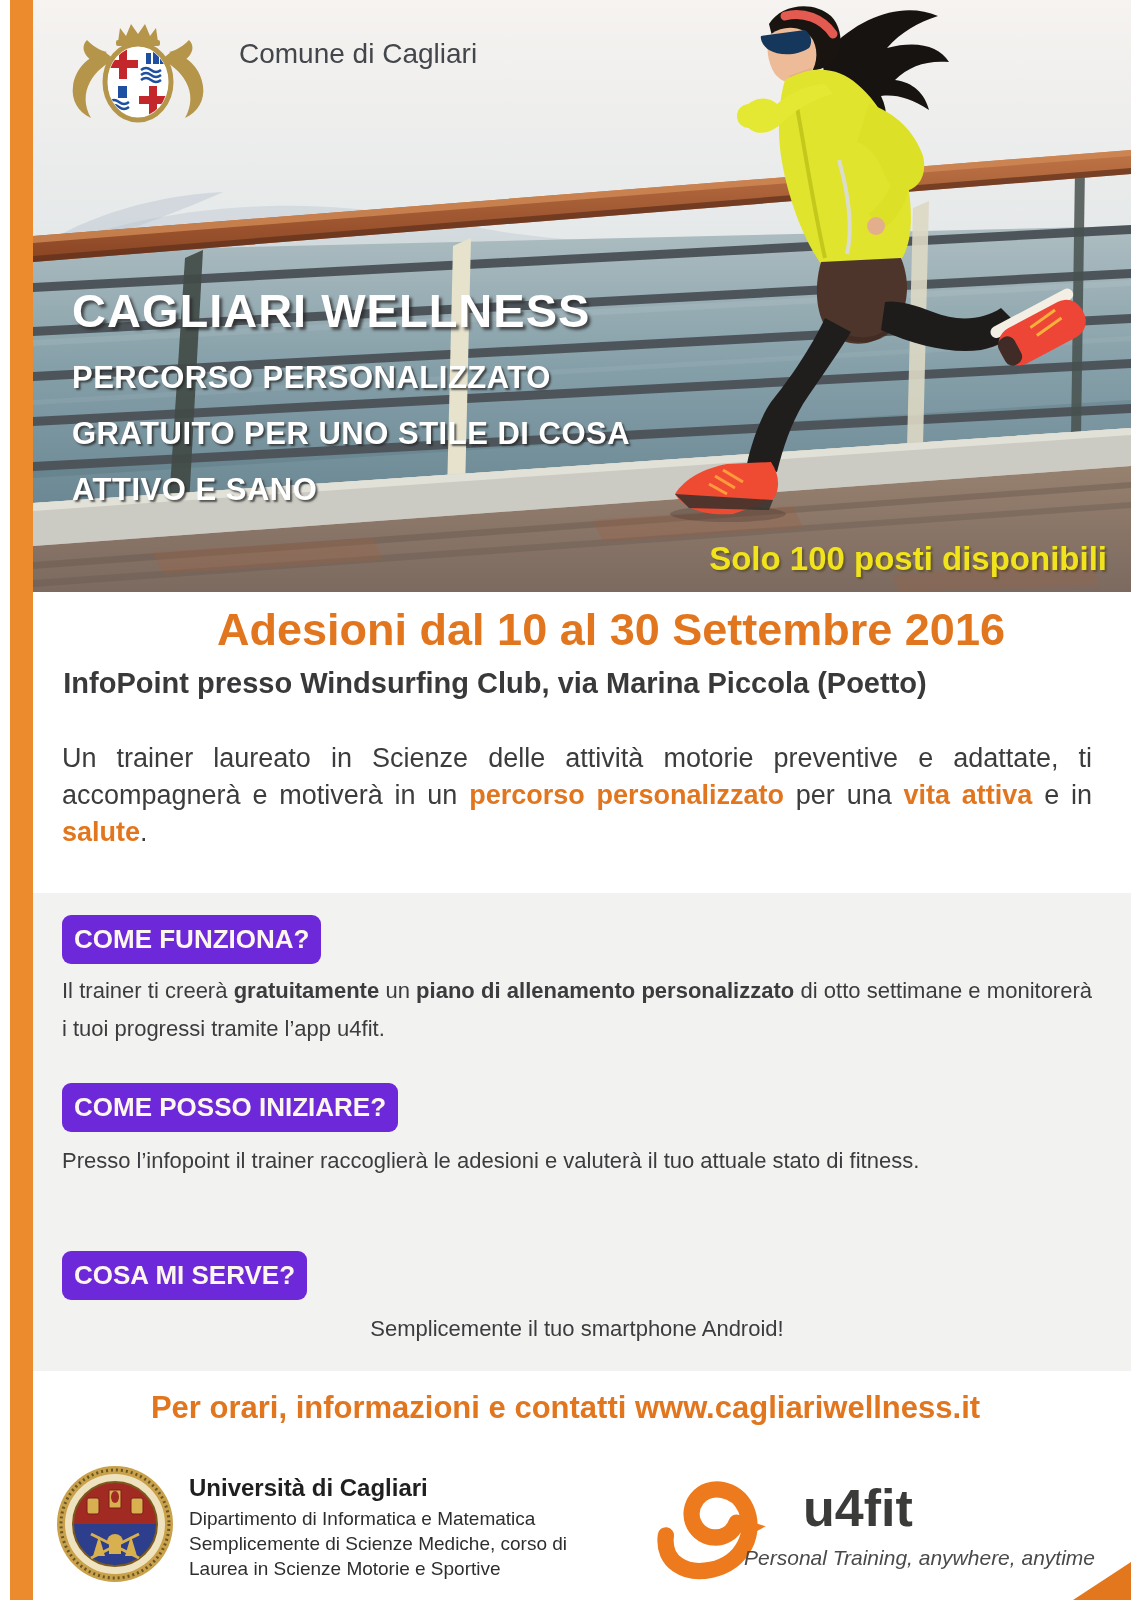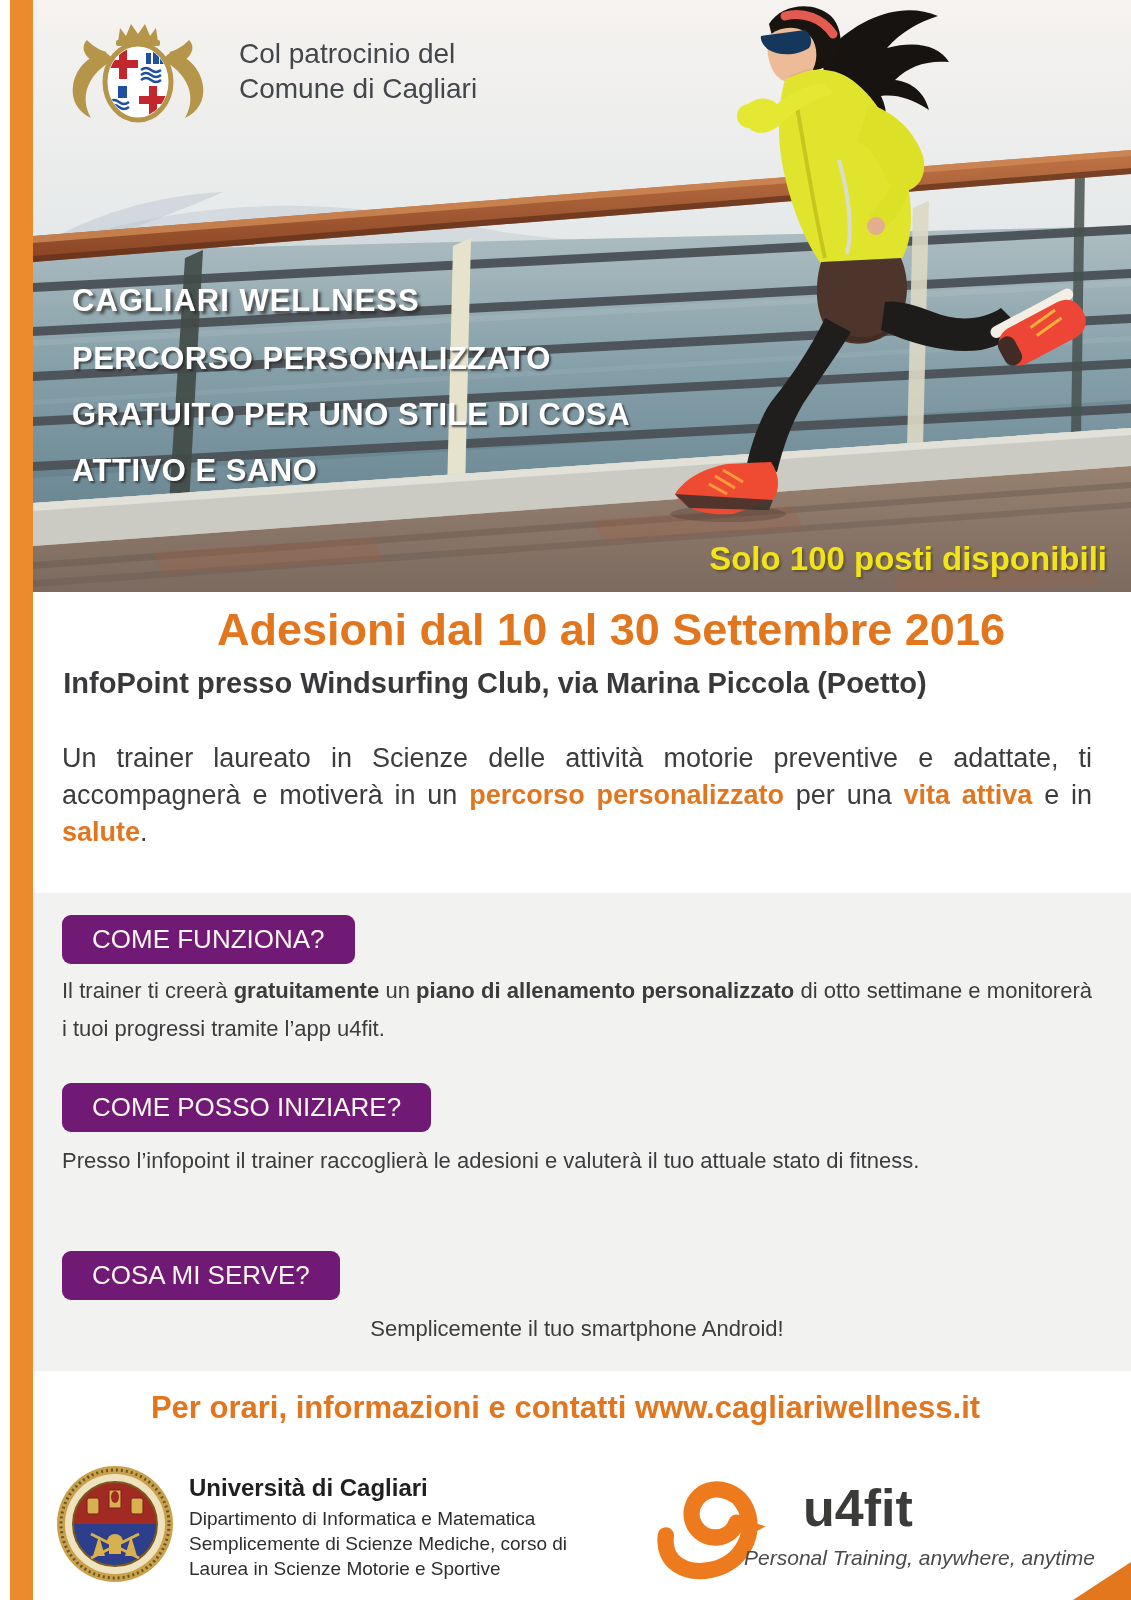--- a/index.html
+++ b/index.html
@@ -5,40 +5,40 @@
   html,body{margin:0;padding:0;background:#fff;}
   .page{position:relative;width:1131px;height:1600px;background:#ffffff;overflow:hidden;
         font-family:"Liberation Sans","DejaVu Sans",sans-serif;color:#3a3a3b;}
   .stripe{position:absolute;left:10px;top:0;width:23px;height:1600px;background:#EC8A2E;}
   
   .hero{position:absolute;left:33px;top:0;width:1098px;height:592px;overflow:hidden;}
   .hero svg.scene{position:absolute;left:0;top:0;}
   .patronage{position:absolute;left:30px;top:20px;display:flex;align-items:flex-start;}
   .patronage .txt{margin-left:26px;padding-top:16px;font-size:28px;line-height:35px;color:#43464a;}
   .hero-title{position:absolute;left:39px;top:283px;color:#fff;}
-  .hero-title h2{margin:0;font-size:31px;letter-spacing:1px;font-weight:bold;
+  .hero-title h2{margin:0;font-size:47px;letter-spacing:1px;font-weight:bold;
                  text-shadow:3px 3px 3px rgba(40,40,40,.75);}
   .hero-sub{margin-top:12px;font-size:31px;font-weight:bold;letter-spacing:.5px;
             text-shadow:2px 2px 2px rgba(40,40,40,.75);}
   .hero-sub div{line-height:56px;}
   .availability{position:absolute;right:24px;bottom:14px;color:#F1E31C;font-weight:bold;
                 font-size:33px;text-shadow:2px 2px 2px rgba(70,60,20,.55);}
   
   .h-adesioni{position:absolute;left:33px;width:1098px;top:604px;margin:0;text-align:center;
               color:#E2761E;font-size:45px;font-weight:bold;padding-left:29px;}
   .h-infopoint{position:absolute;left:33px;width:924px;top:667px;margin:0;text-align:center;
                color:#39393b;font-size:29px;font-weight:bold;}
   .intro{position:absolute;left:62px;width:1030px;top:740px;margin:0;font-size:27px;
          line-height:37px;text-align:justify;color:#3c3c3e;}
   .em{color:#E2761E;font-weight:bold;}
   .b{font-weight:bold;}
   
   .panel{position:absolute;left:33px;top:893px;width:1098px;height:478px;background:#F2F2F0;}
-  .badge{position:absolute;left:29px;display:inline-block;background:#701a75;color:#FCF6ED;
-         font-size:26px;font-weight:normal;padding:9px 30px;border-radius:9px;}
+  .badge{position:absolute;left:29px;display:inline-block;background:#6d28d9;color:#FCF6ED;
+         font-size:26px;font-weight:bold;padding:9px 12px;border-radius:9px;}
   .sec-p{position:absolute;left:29px;width:1030px;margin:0;font-size:22px;line-height:38px;
          text-align:justify;color:#3c3c3e;}
   .sec-p.nojust{text-align:center;}
   
   .contact{position:absolute;left:0;width:1131px;top:1390px;margin:0;text-align:center;
            color:#E2761E;font-size:31px;font-weight:bold;}
   .uni{position:absolute;left:55px;top:1464px;display:flex;}
   .uni .utxt{margin-left:14px;padding-top:10px;}
   .uni .uname{font-size:24px;font-weight:bold;color:#1f1f1f;margin:0 0 4px 0;}
   .uni .uline{font-size:19px;line-height:25px;color:#2e2e2e;}
@@ -175,21 +175,20 @@
           <rect x="90" y="31" width="6" height="13" fill="#1F4FA0"></rect>
           <rect x="97" y="33" width="5" height="11" fill="#1F4FA0"></rect>
           <path d="M78,50 q5,-4 10,0 t10,0 M78,55 q5,-4 10,0 t10,0 M78,60 q5,-4 10,0 t10,0" stroke="#1F4FA0" stroke-width="2.4" fill="none"></path>
           <rect x="55" y="66" width="9" height="12" fill="#1F4FA0"></rect>
           <path d="M46,82 q5,-4 10,0 t10,0 M46,87 q5,-4 10,0 t10,0" stroke="#1F4FA0" stroke-width="2.4" fill="none"></path>
           <rect x="86" y="66" width="8" height="30" fill="#C3272B"></rect>
           <rect x="76" y="76" width="28" height="8" fill="#C3272B"></rect>
         </g>
       </svg>
       <div class="txt">
-        <div>Col patrocinio del</div>
         <div>Comune di Cagliari</div>
       </div>
     </div>
 
     <div class="hero-title">
       <h2>CAGLIARI WELLNESS</h2>
       <div class="hero-sub">
         <div>PERCORSO PERSONALIZZATO</div>
         <div>GRATUITO PER UNO STILE DI COSA</div>
         <div>ATTIVO E SANO</div>

